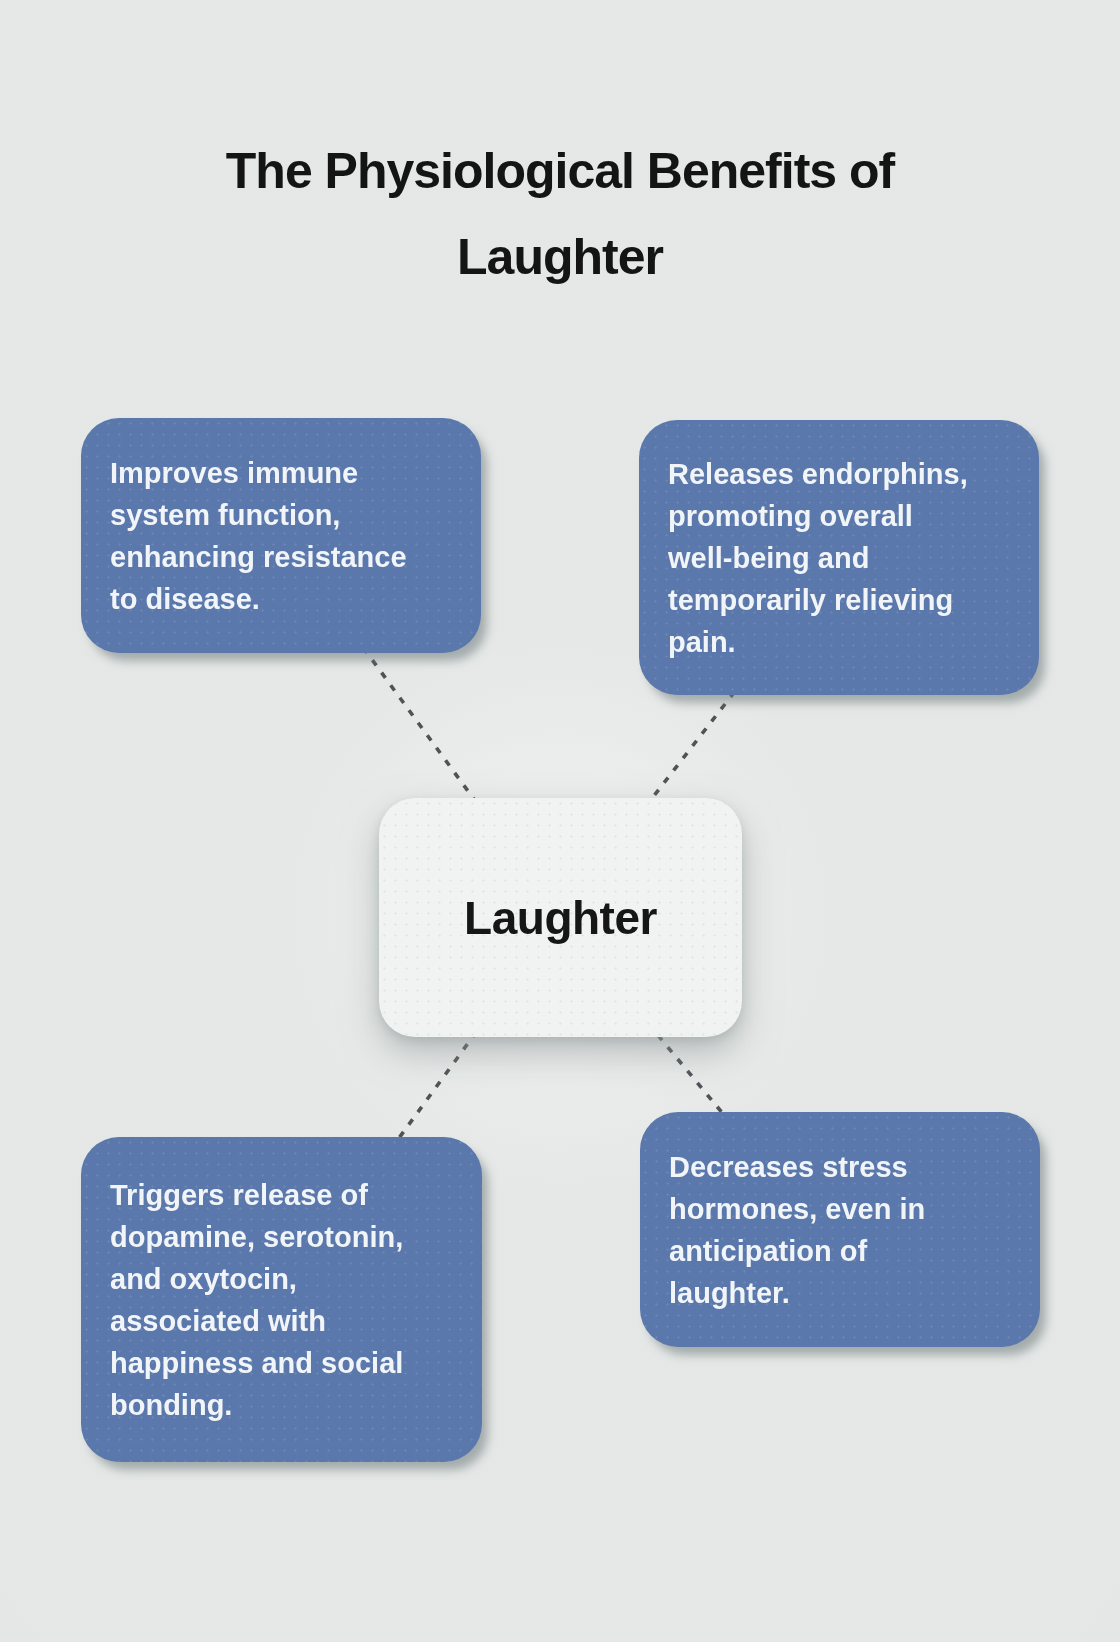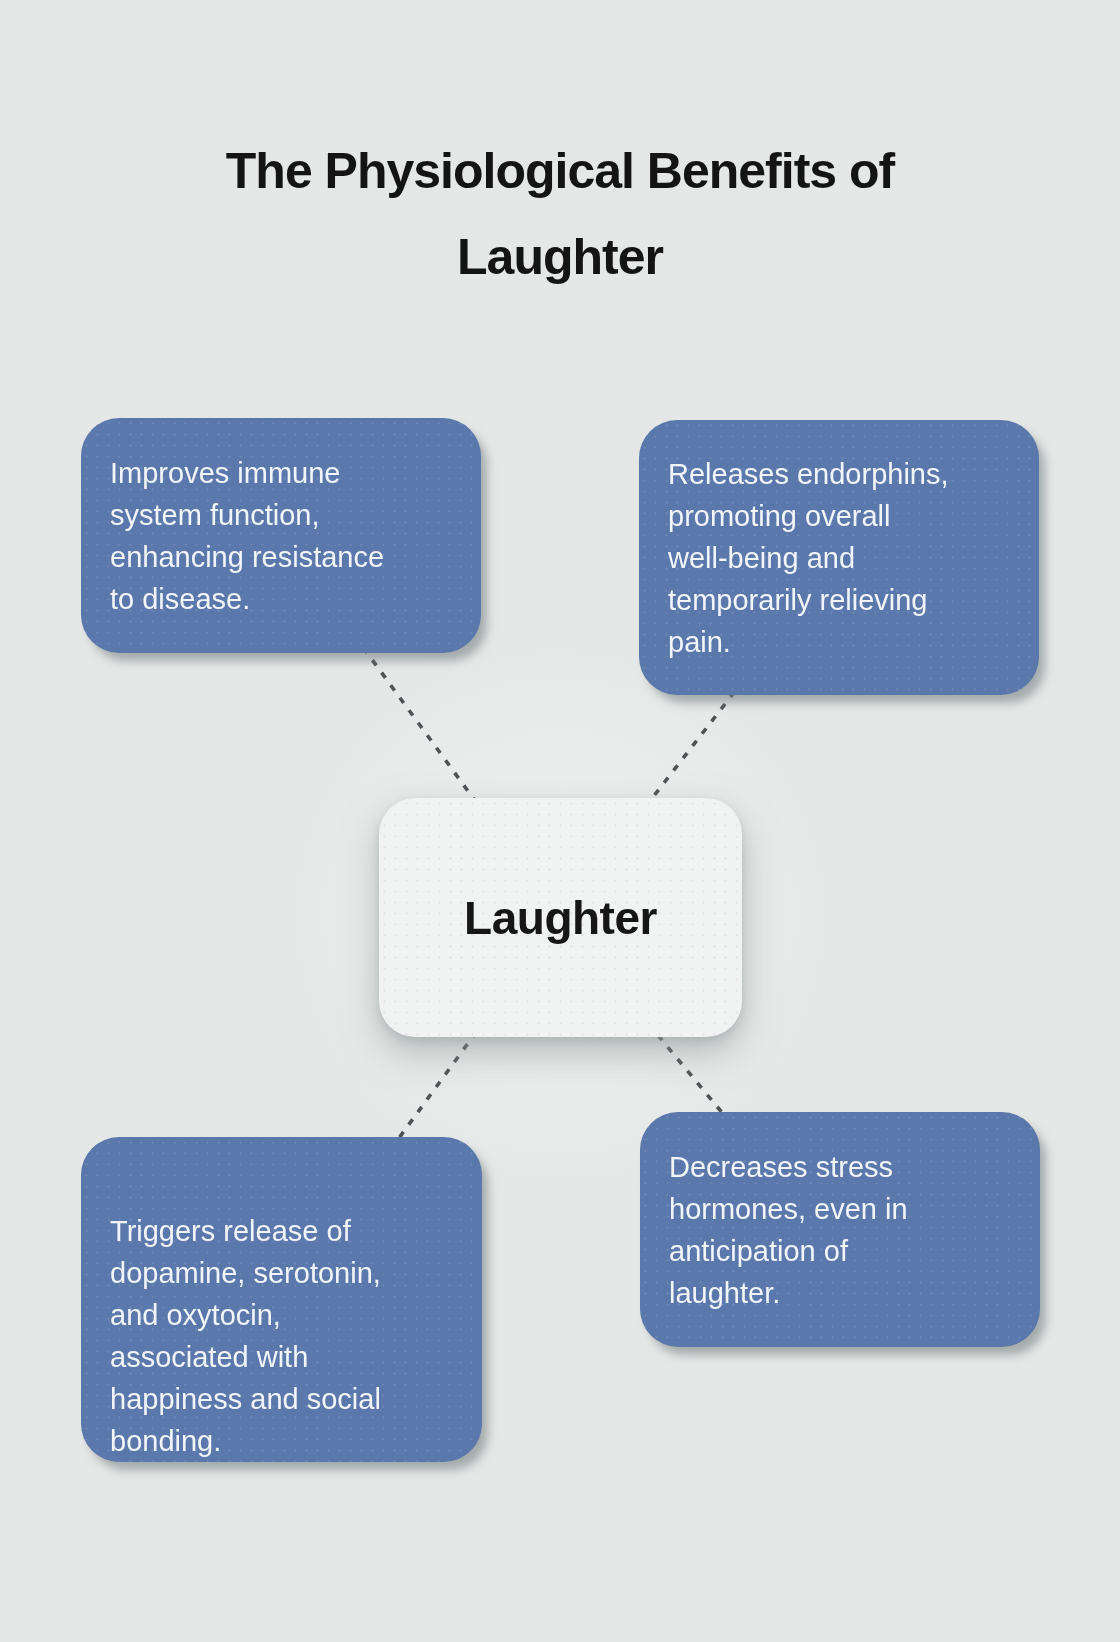--- a/index.html
+++ b/index.html
@@ -48,30 +48,31 @@
     z-index: 2;
     border-radius: 38px;
     background-color: var(--benefit-node-fill, #5a78ab);
     background-image: radial-gradient(rgba(255,255,255,0.09) 1.2px, rgba(255,255,255,0) 1.3px);
     background-size: 11px 11px;
     box-shadow: 7px 9px 10px -1px rgba(112,122,124,0.55);
     display: flex;
     align-items: center;
     padding: 0 22px 0 29px;
     box-sizing: border-box;
+    font-weight: bold;
   }
   .benefit-node .benefit-text {
     color: var(--benefit-node-text, #f2f5f8);
     font-size: 29px;
     line-height: 42px;
     white-space: pre-line;
   }
   .node-top-left     { left: 81px;  top: 418px;  width: 400px; height: 235px; }
   .node-top-right    { left: 639px; top: 420px;  width: 400px; height: 275px; }
-  .node-bottom-left  { left: 81px;  top: 1137px; width: 401px; height: 325px; align-items: flex-end; }
+  .node-bottom-left  { left: 81px;  top: 1137px; width: 401px; height: 325px; }
   .node-bottom-right { left: 640px; top: 1112px; width: 400px; height: 235px; }
   .center-node {
     position: absolute;
     z-index: 3;
     left: 379px; top: 798px;
     width: 363px; height: 239px;
     border-radius: 36px;
     background-color: var(--center-node-fill, #f1f3f2);
     background-image: radial-gradient(rgba(120,130,128,0.10) 1.2px, rgba(120,130,128,0) 1.3px);
     background-size: 11px 11px;

